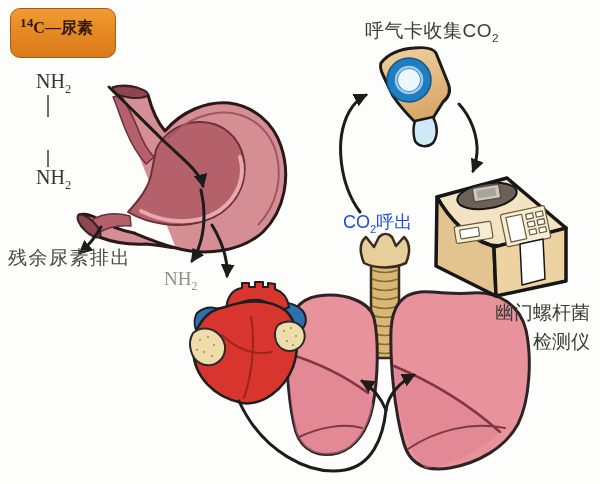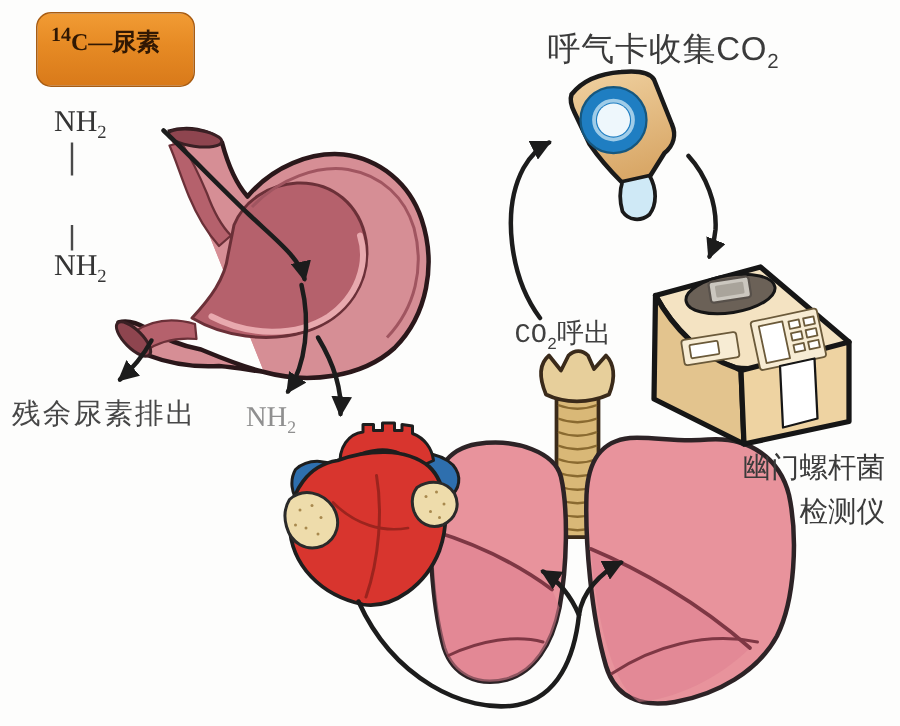--- a/index.html
+++ b/index.html
@@ -10,32 +10,32 @@
     overflow:hidden;
     font-family:"Liberation Sans", sans-serif;
   }
   #art{position:absolute;left:0;top:0;}
   .lbl{position:absolute;color:#3d3d3d;white-space:nowrap;}
   .cjk{font-family:"Liberation Sans",sans-serif;font-weight:500;}
   .chem{font-family:"Liberation Serif",serif;color:#343434;}
   .lbl sub{font-size:.62em;}
   .lbl sup{font-size:.6em;}
   #legend-box{
-    position:absolute;left:24px;top:8px;width:106px;height:50px;
+    position:absolute;left:10px;top:8px;width:106px;height:50px;
     background:linear-gradient(180deg,#f19b34 0%,#e68a24 45%,#d97a1a 100%);
     border:1px solid #a85c12;border-radius:10px;
     box-sizing:border-box;padding:4px 9px;
     display:flex;flex-direction:column;justify-content:space-between;
     font-family:"Liberation Serif",serif;font-weight:700;
     color:#311803;font-size:16px;line-height:20px;
   }
-  #residual-label{left:8px;top:263px;font-size:19px;letter-spacing:1.5px;color:#474747;font-weight:500;}
+  #residual-label{left:8px;top:245px;font-size:19px;letter-spacing:1.5px;color:#474747;font-weight:500;}
   #nh2-label{left:164px;top:268px;font-size:19px;font-family:"Liberation Serif",serif;color:#8f8f8f;}
-  #co2-exhale-label{left:343px;top:210px;font-size:18px;color:#404040;font-weight:500;font-family:Liberation Mono, monospace;}
-  #breath-card-label{left:345px;top:18px;font-size:22px;color:#3b3b3b;font-weight:500;letter-spacing:.5px;padding-left:20px;}
+  #co2-exhale-label{left:343px;top:210px;font-size:18px;color:#1d4ed8;font-weight:500;}
+  #breath-card-label{left:345px;top:18px;font-size:19px;color:#3b3b3b;font-weight:500;letter-spacing:.5px;padding-left:20px;}
   #detector-label{left:468px;top:298px;width:122px;text-align:right;font-size:19px;line-height:29px;color:#3b3b3b;font-weight:500;}
   #formula-top{left:36px;top:70px;font-size:20px;}
   #formula-mid{left:27px;top:117px;font-size:20px;}
   #formula-bottom{left:36px;top:166px;font-size:20px;}
 </style>
 </head>
 <body>
 
 <div id="canvas">
 

